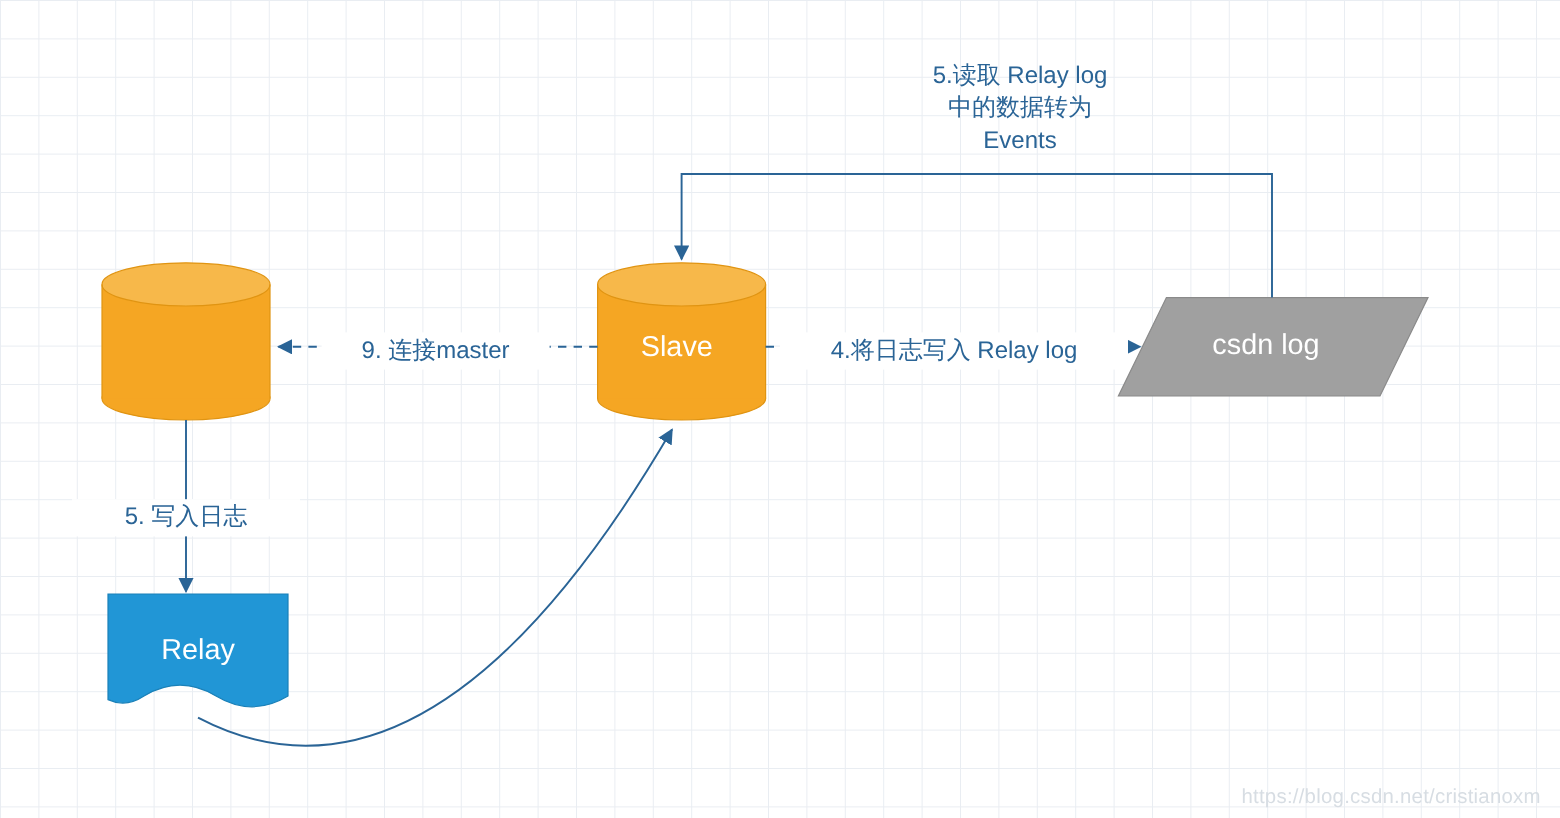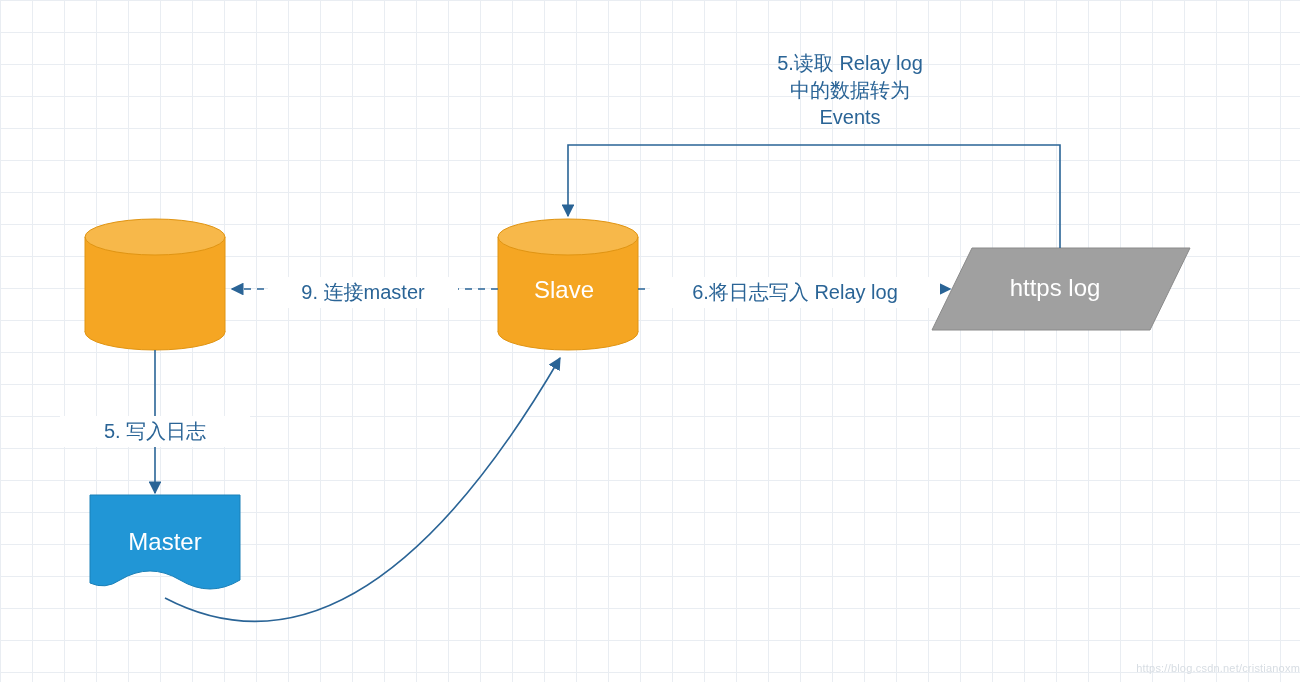--- a/index.html
+++ b/index.html
@@ -36,24 +36,24 @@
   }
   .label.multi { white-space: normal; }
   .node-label {
     position: absolute;
     color: #ffffff;
     font-size: 24px;
     text-align: center;
   }
   .watermark {
     position: absolute;
-    right: 0;
+    right: 16px;
     bottom: 8px;
     color: #d7dde3;
-    font-size: 11px;
+    font-size: 17px;
     letter-spacing: 0.2px;
   }
 </style>
 </head>
 <body>
 
 <div class="canvas">
 
   <svg class="overlay" viewBox="0 0 1300 682">
     <defs>
@@ -99,30 +99,30 @@
     <path d="M 165 598 Q 360 700 560 358" fill="none" stroke="#2a6496" stroke-width="1.6" marker-end="url(#arrow-line)"></path>
 
     <line x1="638" y1="289" x2="950" y2="289" stroke="#2a6496" stroke-width="1.6" stroke-dasharray="7 6" marker-end="url(#arrow-line)"></line>
 
     <polyline points="1060,248 1060,145 568,145 568,216" fill="none" stroke="#2a6496" stroke-width="1.6" marker-end="url(#arrow-line)"></polyline>
   </svg>
 
 
   <div class="node-label" style="left:498px; top:276px; width:132px;">Slave</div>
 
-  <div class="node-label" style="left:90px; top:528px; width:150px;">Master</div>
+  <div class="node-label" style="left:90px; top:528px; width:150px;">Relay</div>
 
-  <div class="node-label" style="left:955px; top:274px; width:200px;">https log</div>
+  <div class="node-label" style="left:955px; top:274px; width:200px;">csdn log</div>
 
   <div class="label" style="left:60px; top:416px; width:190px; background:#fff; padding:2px 0;">5. 写入日志</div>
 
   <div class="label" style="left:268px; top:277px; width:190px; background:#fff; padding:2px 0;">9. 连接master</div>
 
 
-  <div class="label" style="left:650px; top:277px; width:290px; background:#fff; padding:2px 0;">6.将日志写入 Relay log</div>
+  <div class="label" style="left:650px; top:277px; width:290px; background:#fff; padding:2px 0;">4.将日志写入 Relay log</div>
 
   <div class="label multi" style="left:700px; top:50px; width:300px;">
     <span style="white-space:pre-line;">5.读取 Relay log
 中的数据转为
 Events</span>
   </div>
 
   <div class="watermark">https://blog.csdn.net/cristianoxm</div>
 
 </div>

